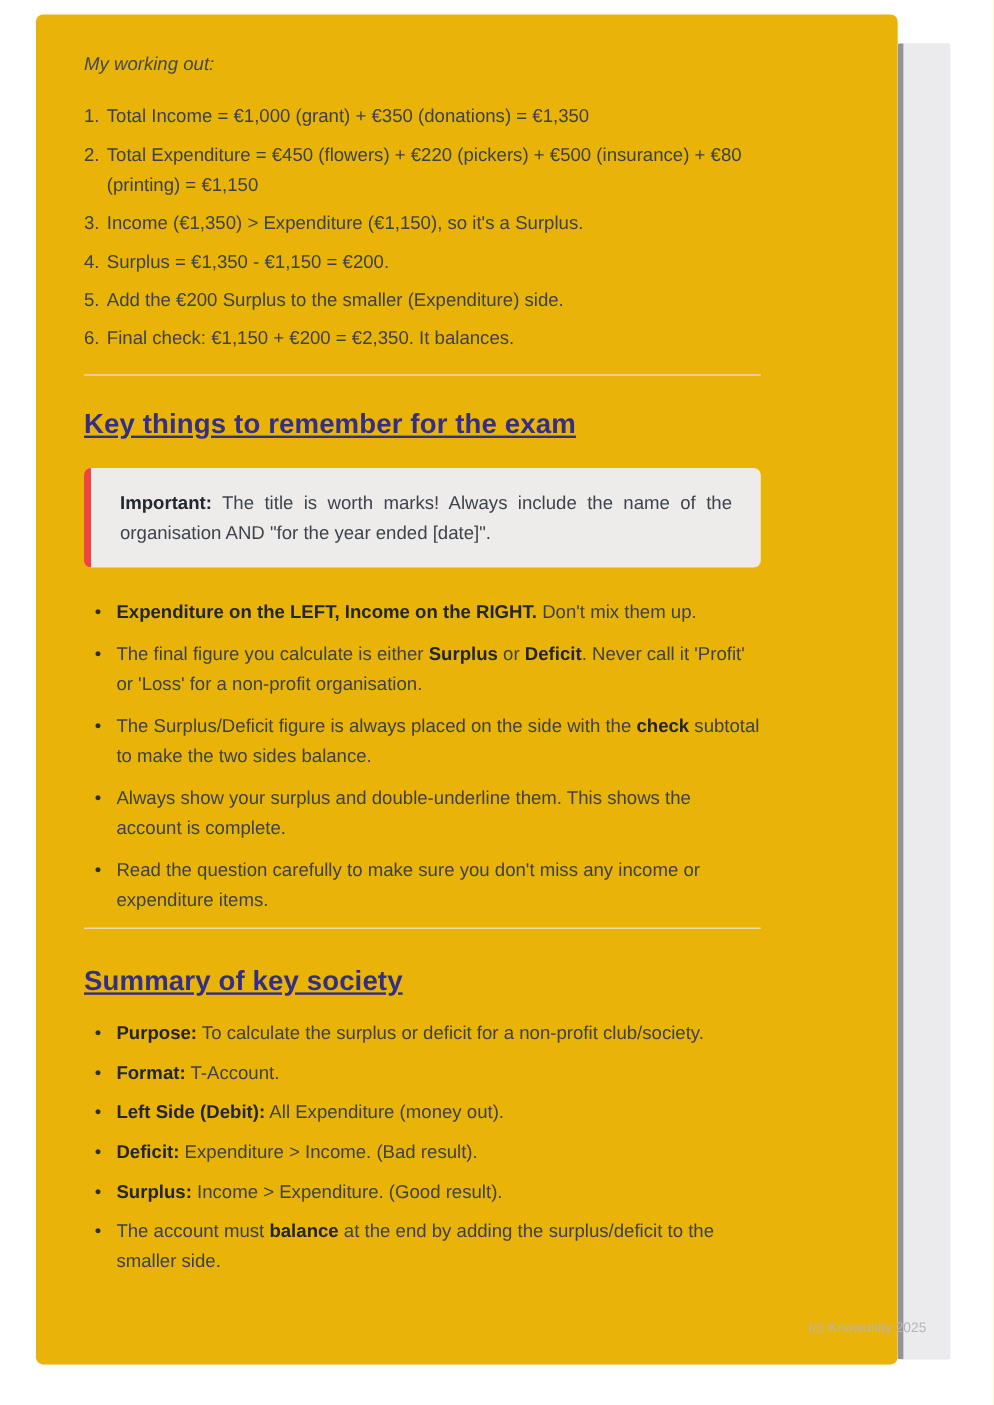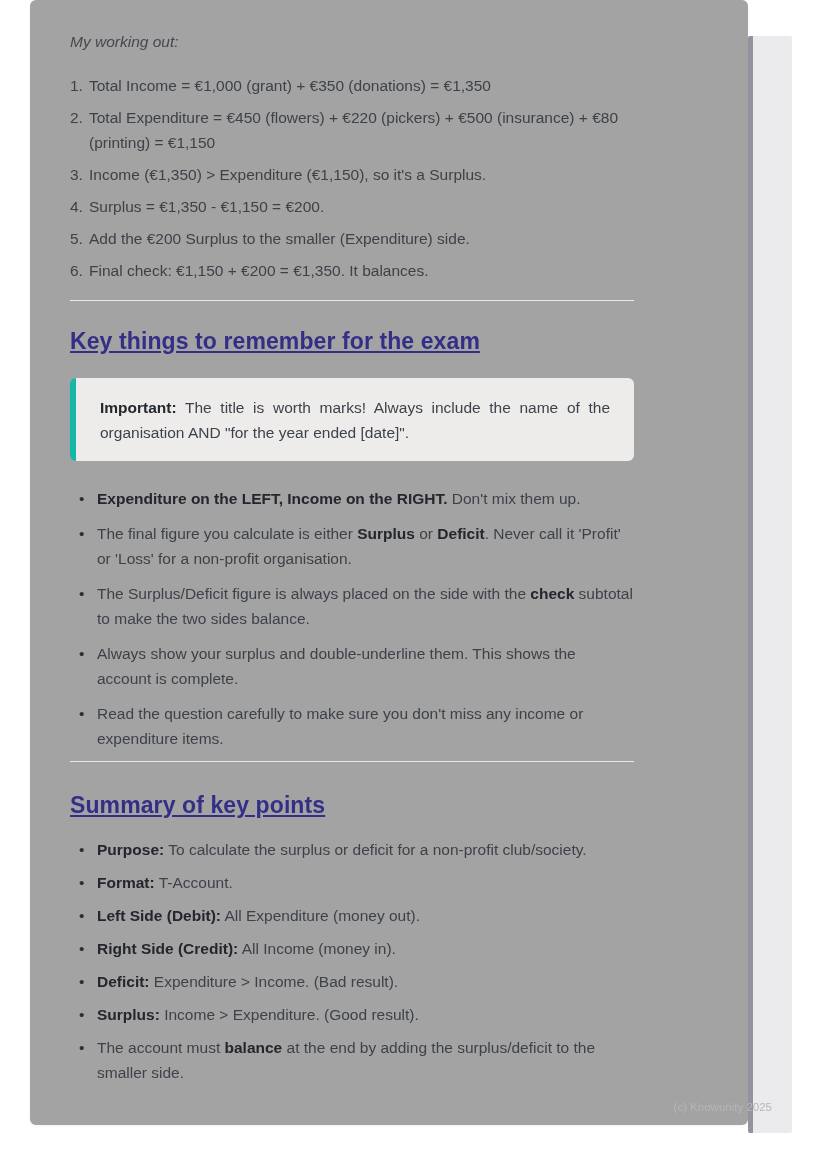--- a/index.html
+++ b/index.html
@@ -6,23 +6,23 @@
   html, body { background: #ffffff; }
   body {
     font-family: "Liberation Sans", "DejaVu Sans", sans-serif;
     width: 828px; height: 1171px; position: relative; overflow: hidden;
     color: #3d4249;
   }
   .viewport { position: absolute; inset: 0; }
 
   
   .page {
-    position: absolute; left: 30px; top: 0;
+    position: absolute; left: 30px; top: 12px;
     width: 718px; height: 1125px;
-    background: #a3a3a3;
+    background: #eab308;
     border-radius: 6px;
     box-shadow: 0 1px 3px rgba(80,80,80,0.07);
   }
 
   
   .next-page {
     position: absolute; left: 748px; top: 36px;
     width: 44px; height: 1097px;
     background: #ebebee;
     border-left: 5px solid #95929f;
@@ -61,21 +61,21 @@
     font-size: 23px; line-height: 27px; font-weight: 700;
     color: #332f87;
     letter-spacing: 0.1px;
     text-decoration: underline;
   }
   h1.summary-title { margin-top: 30px; }
 
   .callout {
     margin-top: 23px;
     background: #edeceb;
-    border-left: 6px solid #14b8a6;
+    border-left: 6px solid #ef4444;
     border-radius: 6px;
     padding: 17px 24px 16px 24px;
     font-size: 15.5px; line-height: 25px;
     text-align: justify;
     color: #3e434b;
   }
   .callout b { color: #23272e; }
 
   ul.bullet-list { list-style: none; margin-top: 25px; }
   ul.summary-list { margin-top: 18px; }
@@ -127,21 +127,21 @@
         <li>
           <span class="num">4.</span>
           <span class="step-text">Surplus = €1,350 - €1,150 = €200.</span>
         </li>
         <li>
           <span class="num">5.</span>
           <span class="step-text">Add the €200 Surplus to the smaller (Expenditure) side.</span>
         </li>
         <li>
           <span class="num">6.</span>
-          <span class="step-text">Final check: €1,150 + €200 = €1,350. It balances.</span>
+          <span class="step-text">Final check: €1,150 + €200 = €2,350. It balances.</span>
         </li>
       </ol>
 
       <hr class="divider">
 
       <h1 class="section-title">Key things to remember for the exam</h1>
 
       <div class="callout">
         <b>Important:</b><span> The title is worth marks! Always include the name of the organisation AND "for the year ended [date]".</span>
       </div>
@@ -149,27 +149,26 @@
       <ul class="bullet-list exam-list">
         <li><b>Expenditure on the LEFT, Income on the RIGHT.</b> Don't mix them up.</li>
         <li>The final figure you calculate is either <b>Surplus</b> or <b>Deficit</b>. Never call it 'Profit' or 'Loss' for a non-profit organisation.</li>
         <li>The Surplus/Deficit figure is always placed on the side with the <b>check</b> subtotal to make the two sides balance.</li>
         <li>Always show your surplus and double-underline them. This shows the account is complete.</li>
         <li>Read the question carefully to make sure you don't miss any income or expenditure items.</li>
       </ul>
 
       <hr class="divider divider-2">
 
-      <h1 class="section-title summary-title">Summary of key points</h1>
+      <h1 class="section-title summary-title">Summary of key society</h1>
 
       <ul class="bullet-list summary-list">
         <li><b>Purpose:</b> To calculate the surplus or deficit for a non-profit club/society.</li>
         <li><b>Format:</b> T-Account.</li>
         <li><b>Left Side (Debit):</b> All Expenditure (money out).</li>
-        <li><b>Right Side (Credit):</b> All Income (money in).</li>
         <li><b>Deficit:</b> Expenditure &gt; Income. (Bad result).</li>
         <li><b>Surplus:</b> Income &gt; Expenditure. (Good result).</li>
         <li>The account must <b>balance</b> at the end by adding the surplus/deficit to the smaller side.</li>
       </ul>
 
     </div>
   </div>
 
   <div class="next-page"></div>
 

